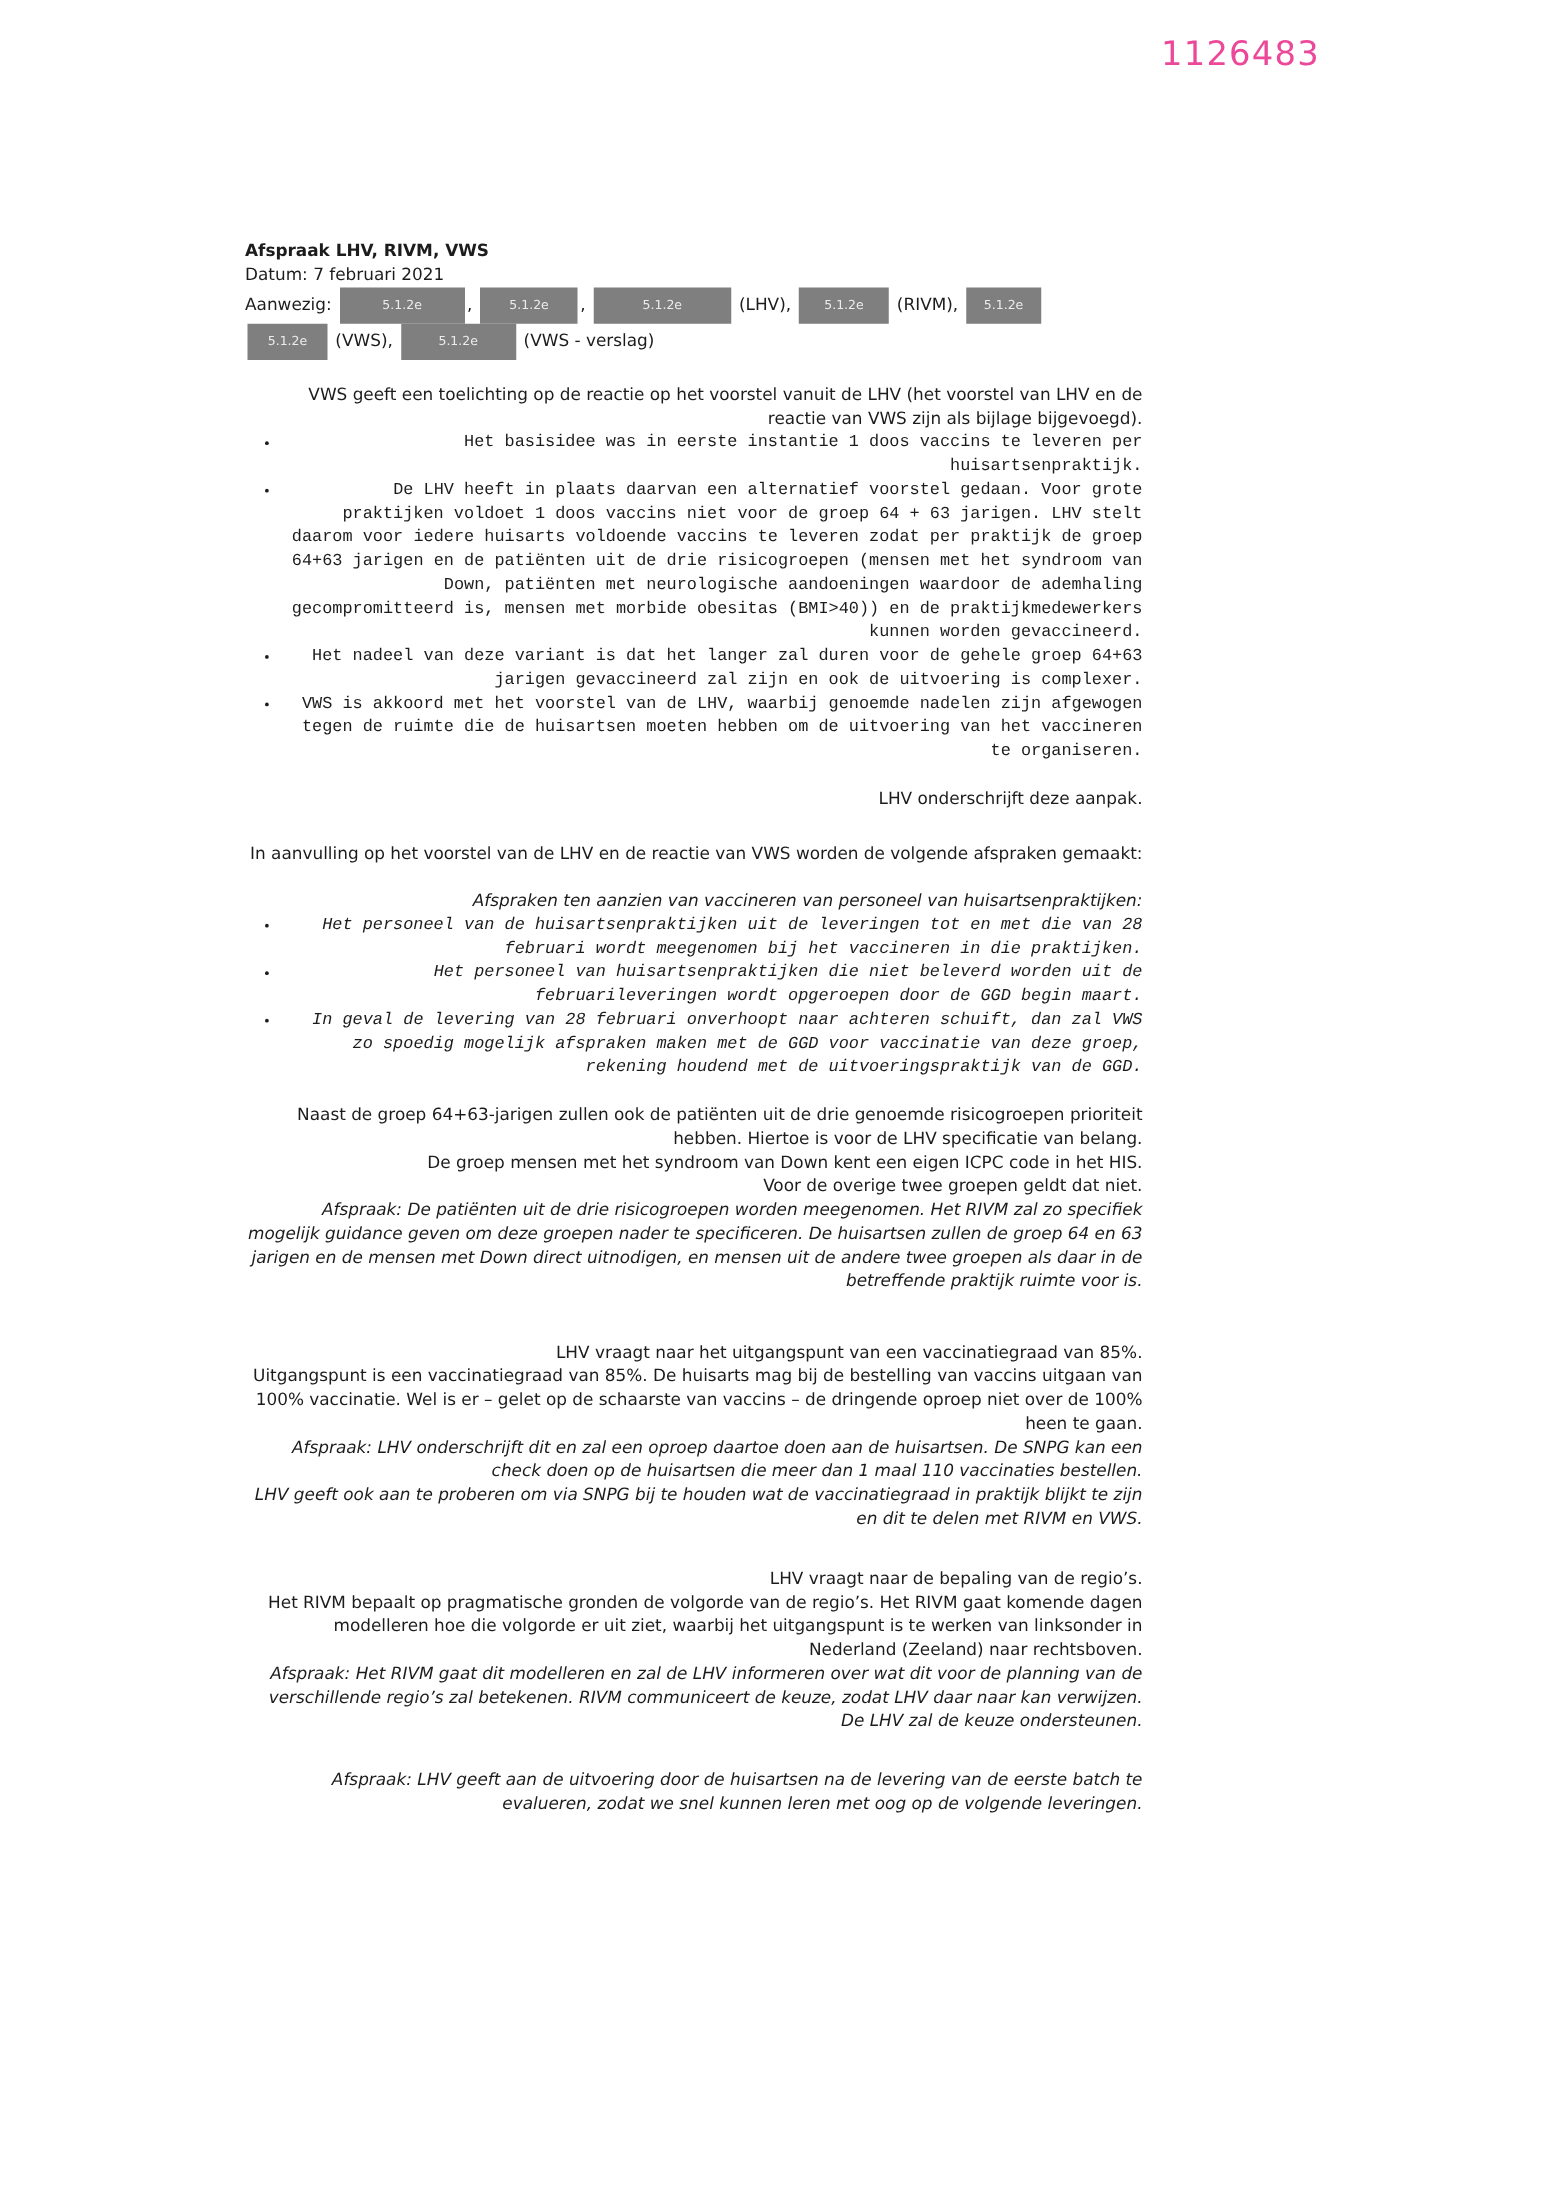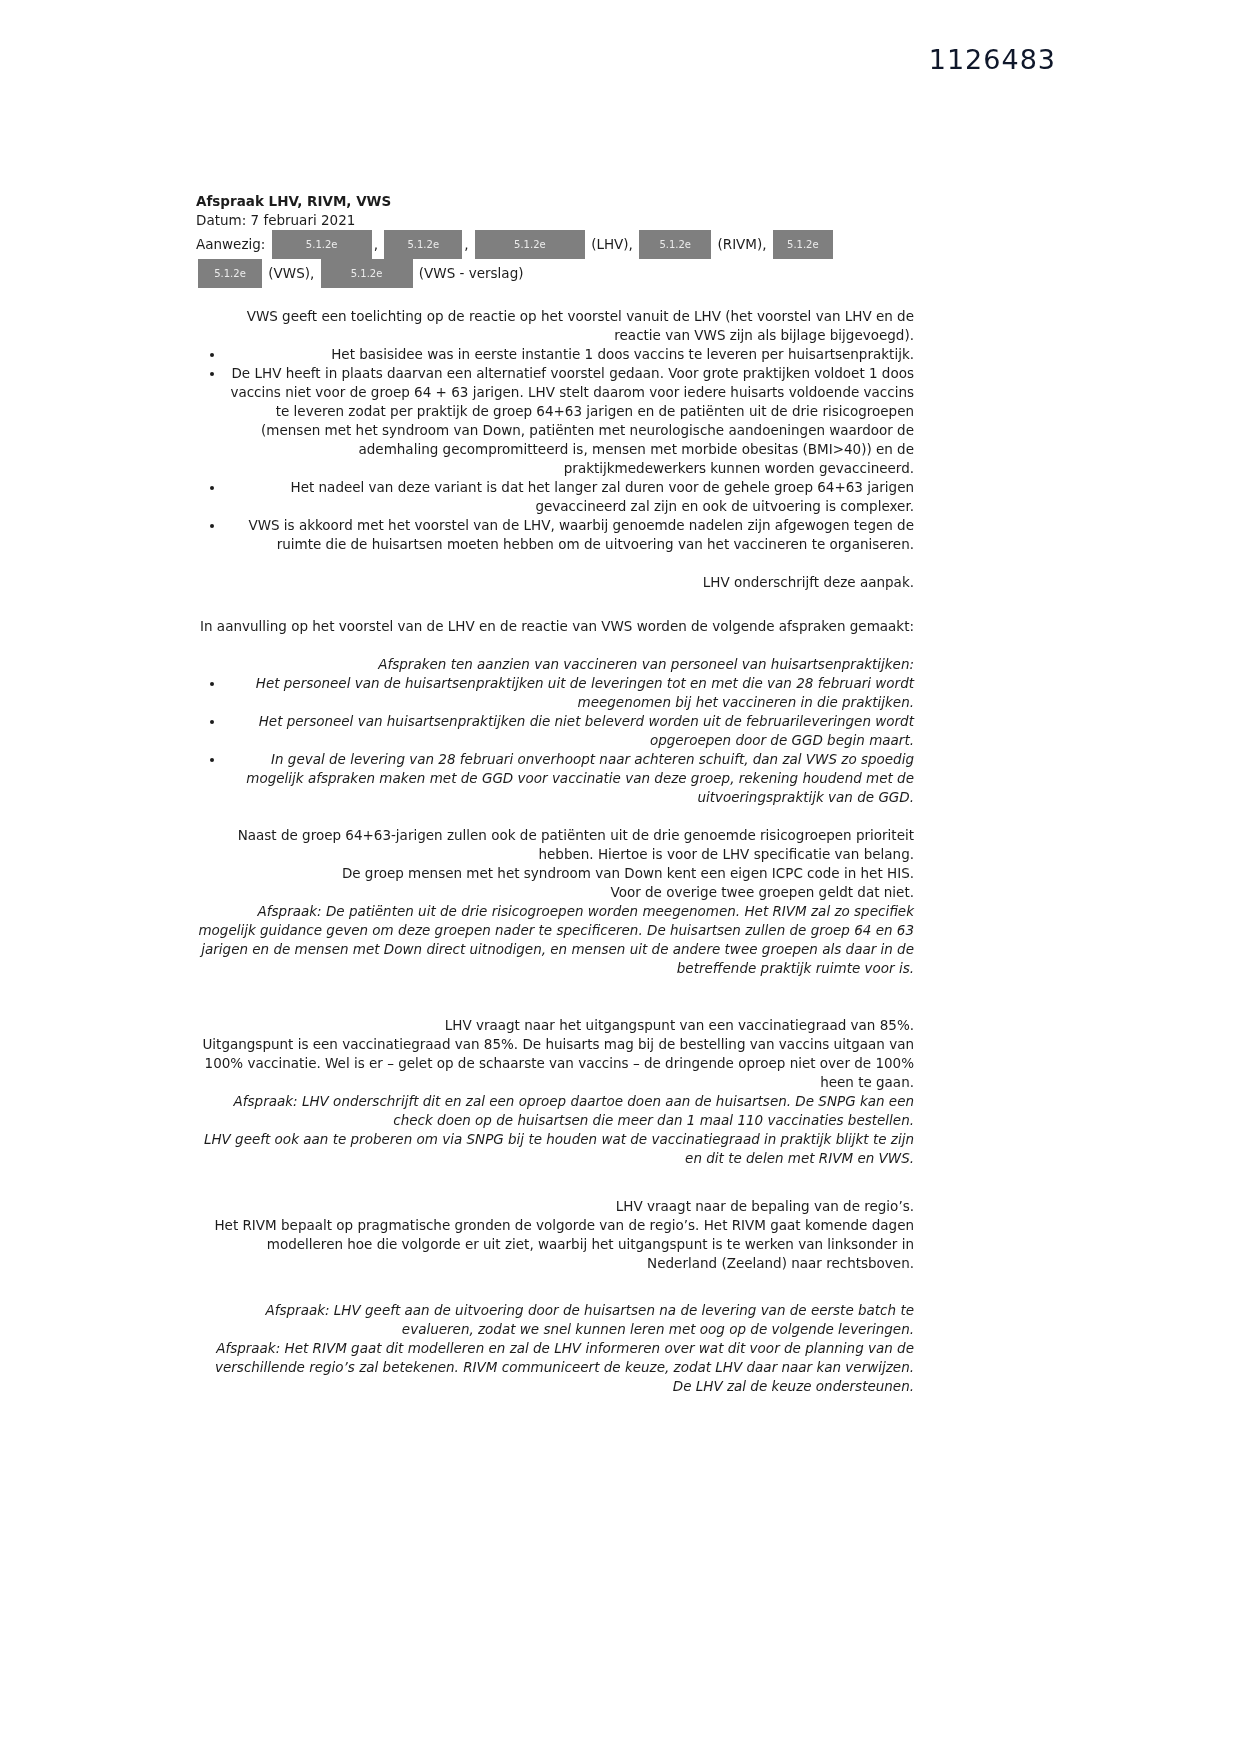--- a/index.html
+++ b/index.html
@@ -11,25 +11,25 @@
     position: relative;
     width: 1241px;
     height: 1754px;
     background: #ffffff;
     font-family: "DejaVu Sans", sans-serif;
     color: #1c1c1c;
     overflow: hidden;
   }
   .page-number {
     position: absolute;
-    top: 44px;
+    top: 28px;
     right: 185px;
     font-size: 27px;
     letter-spacing: 1px;
-    color: #0f172a;
+    color: #ec4899;
   }
   .content {
     position: absolute;
     left: 196px;
     top: 192px;
     width: 718px;
     font-size: 13.5px;
     line-height: 19px;
   }
   .doc-title {
@@ -63,20 +63,21 @@
     vertical-align: middle;
   }
   .doc-body { margin-top: 12px; text-align: right; }
   .doc-body p {
     margin: 0;
   }
   .doc-body ul {
     margin: 0;
     padding-left: 29px;
     list-style: disc outside;
+    font-family: Liberation Mono, monospace;
   }
   .doc-body li {
     margin: 0;
     padding-left: 2px;
   }
   .italic { font-style: italic; }
 </style>
 </head>
 <body>
 
@@ -108,17 +109,17 @@
         <p style="margin-top: 19px;">Naast de groep 64+63-jarigen zullen ook de patiënten uit de drie genoemde risicogroepen prioriteit hebben. Hiertoe is voor de LHV specificatie van belang.</p>
         <p>De groep mensen met het syndroom van Down kent een eigen ICPC code in het HIS.</p>
         <p>Voor de overige twee groepen geldt dat niet.</p>
         <p class="italic">Afspraak: De patiënten uit de drie risicogroepen worden meegenomen. Het RIVM zal zo specifiek mogelijk guidance geven om deze groepen nader te specificeren. De huisartsen zullen de groep 64 en 63 jarigen en de mensen met Down direct uitnodigen, en mensen uit de andere twee groepen als daar in de betreffende praktijk ruimte voor is.</p>
         <p style="margin-top: 38px;">LHV vraagt naar het uitgangspunt van een vaccinatiegraad van 85%.</p>
         <p>Uitgangspunt is een vaccinatiegraad van 85%. De huisarts mag bij de bestelling van vaccins uitgaan van 100% vaccinatie. Wel is er – gelet op de schaarste van vaccins – de dringende oproep niet over de 100% heen te gaan.</p>
         <p class="italic">Afspraak: LHV onderschrijft dit en zal een oproep daartoe doen aan de huisartsen. De SNPG kan een check doen op de huisartsen die meer dan 1 maal 110 vaccinaties bestellen.</p>
         <p class="italic">LHV geeft ook aan te proberen om via SNPG bij te houden wat de vaccinatiegraad in praktijk blijkt te zijn en dit te delen met RIVM en VWS.</p>
         <p style="margin-top: 28.5px;">LHV vraagt naar de bepaling van de regio’s.</p>
         <p>Het RIVM bepaalt op pragmatische gronden de volgorde van de regio’s. Het RIVM gaat komende dagen modelleren hoe die volgorde er uit ziet, waarbij het uitgangspunt is te werken van linksonder in Nederland (Zeeland) naar rechtsboven.</p>
+        <p class="italic">Afspraak: Het RIVM gaat dit modelleren en zal de LHV informeren over wat dit voor de planning van de verschillende regio’s zal betekenen. RIVM communiceert de keuze, zodat LHV daar naar kan verwijzen. De LHV zal de keuze ondersteunen.</p>
         <p class="italic" style="margin-top: 28.5px;">Afspraak: LHV geeft aan de uitvoering door de huisartsen na de levering van de eerste batch te evalueren, zodat we snel kunnen leren met oog op de volgende leveringen.</p>
-        <p class="italic">Afspraak: Het RIVM gaat dit modelleren en zal de LHV informeren over wat dit voor de planning van de verschillende regio’s zal betekenen. RIVM communiceert de keuze, zodat LHV daar naar kan verwijzen. De LHV zal de keuze ondersteunen.</p>
       </div>
   </div>
 </div>
 
 </body></html>

